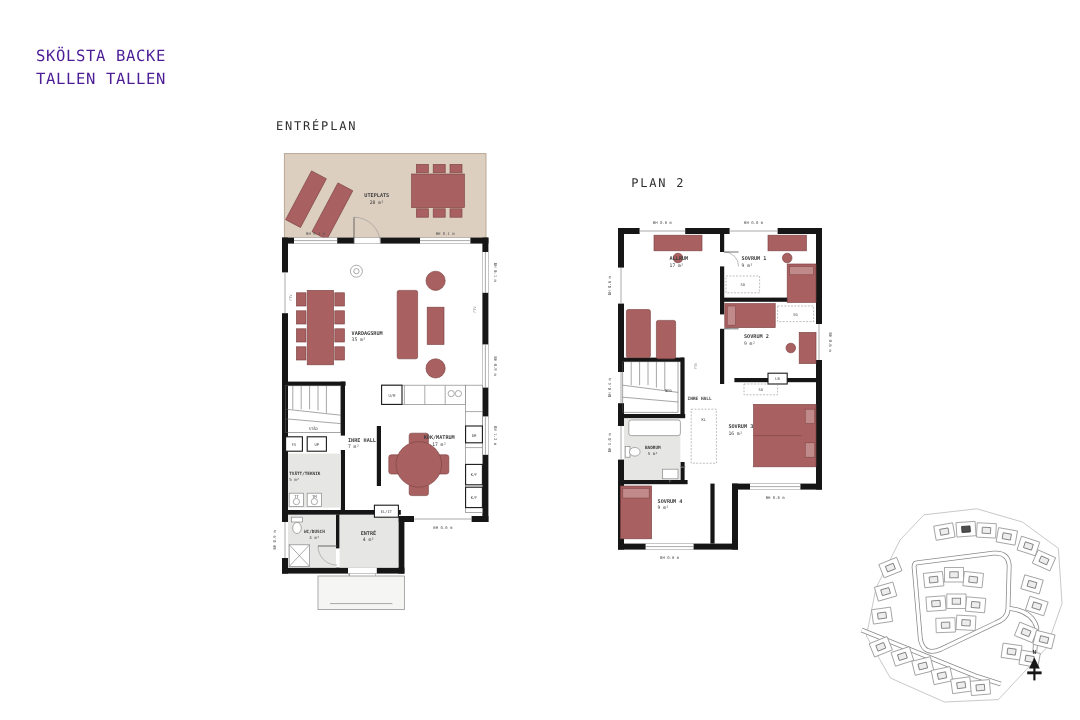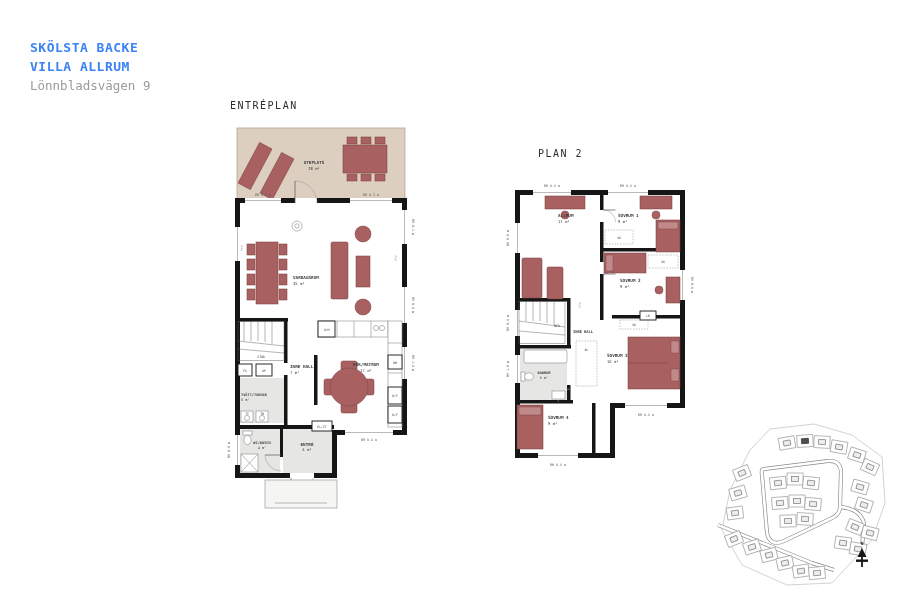--- a/index.html
+++ b/index.html
@@ -1,19 +1,19 @@
 <!DOCTYPE html>
 <html><head>
 <meta charset="utf-8">
 <style>
   html,body{margin:0;padding:0;background:#fff;}
   #page{position:relative;width:900px;height:600px;background:#ffffff;overflow:hidden;
         font-family:"DejaVu Sans Mono",monospace;}
   .hdr{position:absolute;left:30px;top:38px;}
-  .hdr .l1,.hdr .l2{font-weight:bold;font-size:13px;letter-spacing:.5px;color:#3b82f6;line-height:19px;}
+  .hdr .l1,.hdr .l2{font-weight:normal;font-size:13px;letter-spacing:.5px;color:#4c1d95;line-height:19px;}
   .hdr .l3{font-size:12.5px;color:#9b9b9b;line-height:19px;}
   .plan-title{position:absolute;font-weight:normal;font-size:10px;letter-spacing:1.5px;color:#2e2e2e;}
   svg{position:absolute;}
   
   .wall{fill:#161616;}
   .terrace{fill:#ddcfc0;stroke:#b9a693;stroke-width:.8;}
   .furn{fill:#a96060;stroke:#7e4343;stroke-width:.55;}
   .furn-light{fill:#c08a8a;stroke:#7e4343;stroke-width:.45;}
   .grayroom{fill:#e6e6e4;}
   .porch{fill:#f5f5f3;stroke:#9a9a9a;stroke-width:.7;}
@@ -39,26 +39,25 @@
   .lot-house.hl{fill:#4f4f4f;stroke:#333;}
   .north{font:bold 4.5px "DejaVu Sans Mono",monospace;fill:#222;}
 </style>
 </head>
 <body>
 
 <div id="page">
 
   <div class="hdr">
     <div class="l1">SKÖLSTA BACKE</div>
-    <div class="l2">VILLA ALLRUM</div>
-    <div class="l3">Lönnbladsvägen 9</div>
+    <div class="l2">TALLEN TALLEN</div>
   </div>
 
   <div class="plan-title" style="left:230px;top:100px;">ENTRÉPLAN</div>
-  <div class="plan-title" style="left:538px;top:148px;">PLAN 2</div>
+  <div class="plan-title" style="left:526px;top:148px;">PLAN 2</div>
 
   <svg style="left:220px;top:115px;" width="210" height="400" viewBox="0 0 210 400">
 
     <g>
       <rect class="terrace" x="17" y="13" width="168" height="72"></rect>
       <g>
         <rect class="furn" x="28" y="28" width="14" height="46" transform="rotate(28 35 51)"></rect>
         <rect class="furn" x="50" y="38" width="14" height="46" transform="rotate(28 57 61)"></rect>
       </g>
       <g>

